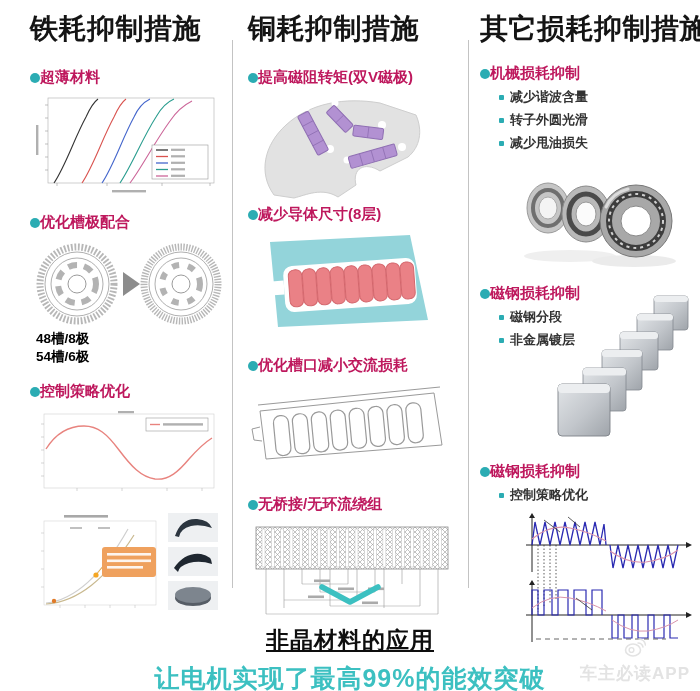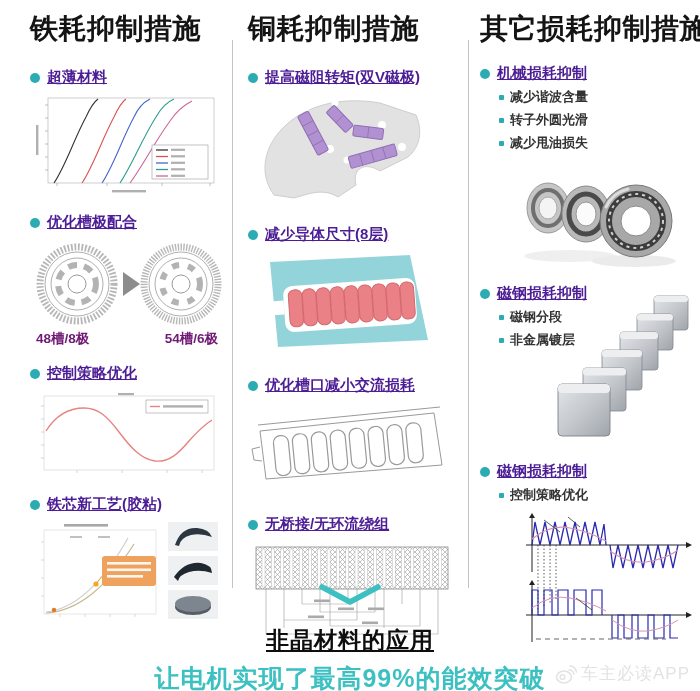--- a/index.html
+++ b/index.html
@@ -4,36 +4,36 @@
 <style>
   html,body{margin:0;padding:0;}
   body{
     width:700px;height:691px;background:#ffffff;position:relative;overflow:hidden;
     font-family:"Liberation Sans","DejaVu Sans",sans-serif;color:#222;
   }
   .divider{position:absolute;top:40px;height:548px;width:1px;background:#c3c3c3;}
   .col{position:absolute;top:8px;}
   .col-title{font-size:28px;font-weight:bold;color:#141414;margin:2px 0 6px 0;letter-spacing:.5px;white-space:nowrap;}
   .item{margin-top:13px;}
-  .item-label{display:flex;align-items:center;gap:7px;font-size:15px;font-weight:bold;color:#4c1d95;white-space:nowrap;text-decoration:underline;}
+  .item-label{display:flex;align-items:center;font-size:15px;font-weight:bold;color:#be185d;white-space:nowrap;}
   .bullet{width:10px;height:10px;border-radius:50%;background:#2bacb3;flex:0 0 auto;}
   .sub{display:flex;align-items:center;gap:6px;font-size:13px;font-weight:bold;color:#333;margin:5px 0 0 19px;white-space:nowrap;}
   .subdot{width:5px;height:5px;background:#2bacb3;border-radius:1px;flex:0 0 auto;}
   .fig{margin:8px 0 0 2px;display:block;}
-  .captions{display:flex;justify-content:space-between;width:182px;margin:2px 0 0 6px;font-size:13.5px;font-weight:bold;color:#701a75;}
+  .captions{display:flex;justify-content:flex-end;width:182px;margin:2px 0 0 6px;font-size:13.5px;font-weight:bold;color:#000000;flex-direction:column;}
   .corefig{display:flex;gap:6px;margin-top:8px;}
   .photocol{display:flex;flex-direction:column;gap:5px;}
   .photo{width:50px;height:29px;background:#eef0f2;display:flex;align-items:center;justify-content:center;}
   .g2wrap{position:relative;height:168px;}
   .magnetfig{position:absolute;right:-8px;top:6px;}
   .footer{position:absolute;left:0;width:700px;top:583px;text-align:center;}
   .f1{font-size:23px;font-weight:bold;color:#0e0e0e;margin-top:14px;letter-spacing:1px;text-decoration:underline;}
   .f2{font-size:25px;font-weight:bold;color:#3cc0c1;margin-top:6px;letter-spacing:1px;}
   .watermark{position:absolute;right:10px;bottom:6px;display:flex;align-items:center;gap:4px;
-    color:#e3e3e3;font-size:17px;font-weight:normal;letter-spacing:1px;}
+    color:#e3e3e3;font-size:17px;font-weight:bold;letter-spacing:1px;flex-direction:column;}
 </style>
 </head>
 <body>
 
 <div class="divider" style="left:232px"></div>
 <div class="divider" style="left:468px"></div>
 
 <div class="col" style="left:30px;width:198px">
   <div class="col-title">铁耗抑制措施</div>
 
@@ -129,24 +129,20 @@
       </g>
       <path d="M14,40 C24,24 38,17 52,17 C66,17 75,25 87,41 C99,57 109,68 123,70 C137,71.5 147,62 157,50 C165,41 172,34 180,29" fill="none" stroke="#e8837e" stroke-width="1.4"></path>
       <rect x="114" y="9" width="62" height="13" fill="#fff" stroke="#9a9a9a" stroke-width="0.6"></rect>
       <line x1="118" y1="15.5" x2="128" y2="15.5" stroke="#e8837e" stroke-width="1.4"></line>
       <rect x="131" y="14.2" width="40" height="2.4" fill="#b0b0b0"></rect>
       <rect x="86" y="2" width="16" height="2.2" fill="#b0b0b0"></rect>
     </svg>
   </div>
 
   <div class="item" style="margin-top:18px">
-    <div class="item-label">
-      <span class="bullet"></span>
-      <span>铁芯新工艺(胶粘)</span>
-    </div>
     <div class="corefig">
       <svg width="132" height="100" viewBox="0 0 132 100">
         <rect x="14" y="8" width="112" height="84" fill="#fff" stroke="#d5d5d5" stroke-width="0.6"></rect>
         <rect x="34" y="2" width="44" height="2.6" fill="#a8a8a8"></rect>
         <rect x="40" y="14" width="12" height="2" fill="#c0c0c0"></rect>
         <rect x="68" y="14" width="12" height="2" fill="#c0c0c0"></rect>
         <g stroke="#b5b5b5" stroke-width="0.5">
           <line x1="11" y1="20" x2="14" y2="20"></line>
             <line x1="11" y1="38" x2="14" y2="38"></line>
           <line x1="11" y1="56" x2="14" y2="56"></line>
@@ -224,21 +220,21 @@
       </g>
       <g transform="translate(98,62) rotate(-16)">
         <rect width="48" height="12" rx="1.5" fill="#b291d2" stroke="#8f6fb3" stroke-width="1"></rect>
         <line x1="12" y1="0" x2="12" y2="12" stroke="#8f6fb3" stroke-width="0.8"></line>
         <line x1="24" y1="0" x2="24" y2="12" stroke="#8f6fb3" stroke-width="0.8"></line>
         <line x1="36" y1="0" x2="36" y2="12" stroke="#8f6fb3" stroke-width="0.8"></line>
       </g>
     </svg>
   </div>
 
-  <div class="item" style="margin-top:24px">
+  <div class="item" style="margin-top:4px">
     <div class="item-label">
       <span class="bullet"></span>
       <span>减少导体尺寸(8层)</span>
     </div>
     <svg class="fig" width="188" height="100" viewBox="0 0 188 100" style="margin-left:10px">
       <polygon points="12,10 152,3 170,88 20,95" fill="#93d4da"></polygon>
       <g transform="rotate(-4 92 52)">
         <rect x="26" y="30" width="132" height="46" rx="9" fill="#ffffff"></rect>
         <rect x="8" y="44" width="18" height="14" fill="#ffffff"></rect>
         <g>

